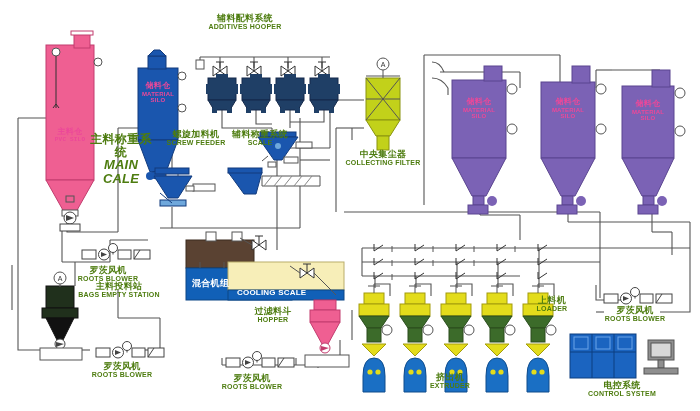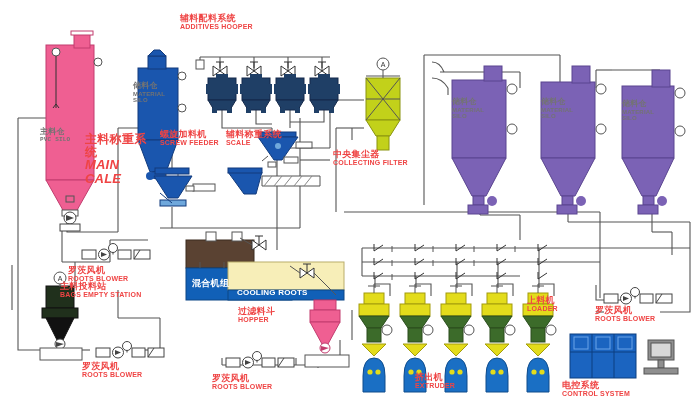--- a/index.html
+++ b/index.html
@@ -1,22 +1,22 @@
 <!DOCTYPE html>
 <html><head>
 <meta charset="utf-8">
 <style>
   html,body{margin:0;padding:0;background:#ffffff;}
   body{font-family:"Liberation Sans","DejaVu Sans",sans-serif;}
   #stage{position:relative;width:700px;height:411px;background:#fff;overflow:hidden;}
   svg{position:absolute;left:0;top:0;}
-  .lbl{position:absolute;line-height:1.05;color:#ef4444;}
+  .lbl{position:absolute;text-align:center;line-height:1.05;color:#4d7c0f;}
   .cn{font-size:9px;font-weight:bold;letter-spacing:.3px;}
   .en{font-size:7px;font-weight:bold;letter-spacing:.2px;}
-  .onsilo{position:absolute;line-height:1.1;color:#737373;pointer-events:none;}
+  .onsilo{position:absolute;text-align:center;line-height:1.1;color:#ec4899;pointer-events:none;}
   .onsilo .cn{font-size:8px;}
   .onsilo .en{font-size:6px;}
   .mainscale .cn{font-size:12px;}
   .mainscale .en{font-size:13px;font-style:italic;}
   .wm{position:absolute;left:183px;top:196px;width:400px;font-size:31px;font-weight:bold;
       color:rgba(60,190,180,.70);letter-spacing:1px;white-space:nowrap;
       font-family:"DejaVu Sans",sans-serif;}
   .boxlbl{position:absolute;color:#fff;font-weight:bold;}
 </style>
 </head>
@@ -515,21 +515,21 @@
     <div class="en">MATERIAL</div>
     <div class="en">SILO</div>
   </div>
   <div class="onsilo" style="left:622px;top:100px;width:52px;">
     <div class="cn">储料仓</div>
     <div class="en">MATERIAL</div>
     <div class="en">SILO</div>
   </div>
 
   <div class="boxlbl cn" style="left:192px;top:277px;">混合机组</div>
-  <div class="boxlbl en" style="left:237px;top:288px;font-size:8px;">COOLING ROOTS</div>
+  <div class="boxlbl en" style="left:237px;top:288px;font-size:8px;">COOLING SCALE</div>
 
   <div class="lbl" style="left:60px;top:282px;width:118px;">
     <div class="cn">主料投料站</div>
     <div class="en">BAGS EMPTY STATION</div>
   </div>
 
   <div class="lbl" style="left:238px;top:307px;width:70px;">
     <div class="cn">过滤料斗</div>
     <div class="en">HOPPER</div>
   </div>

